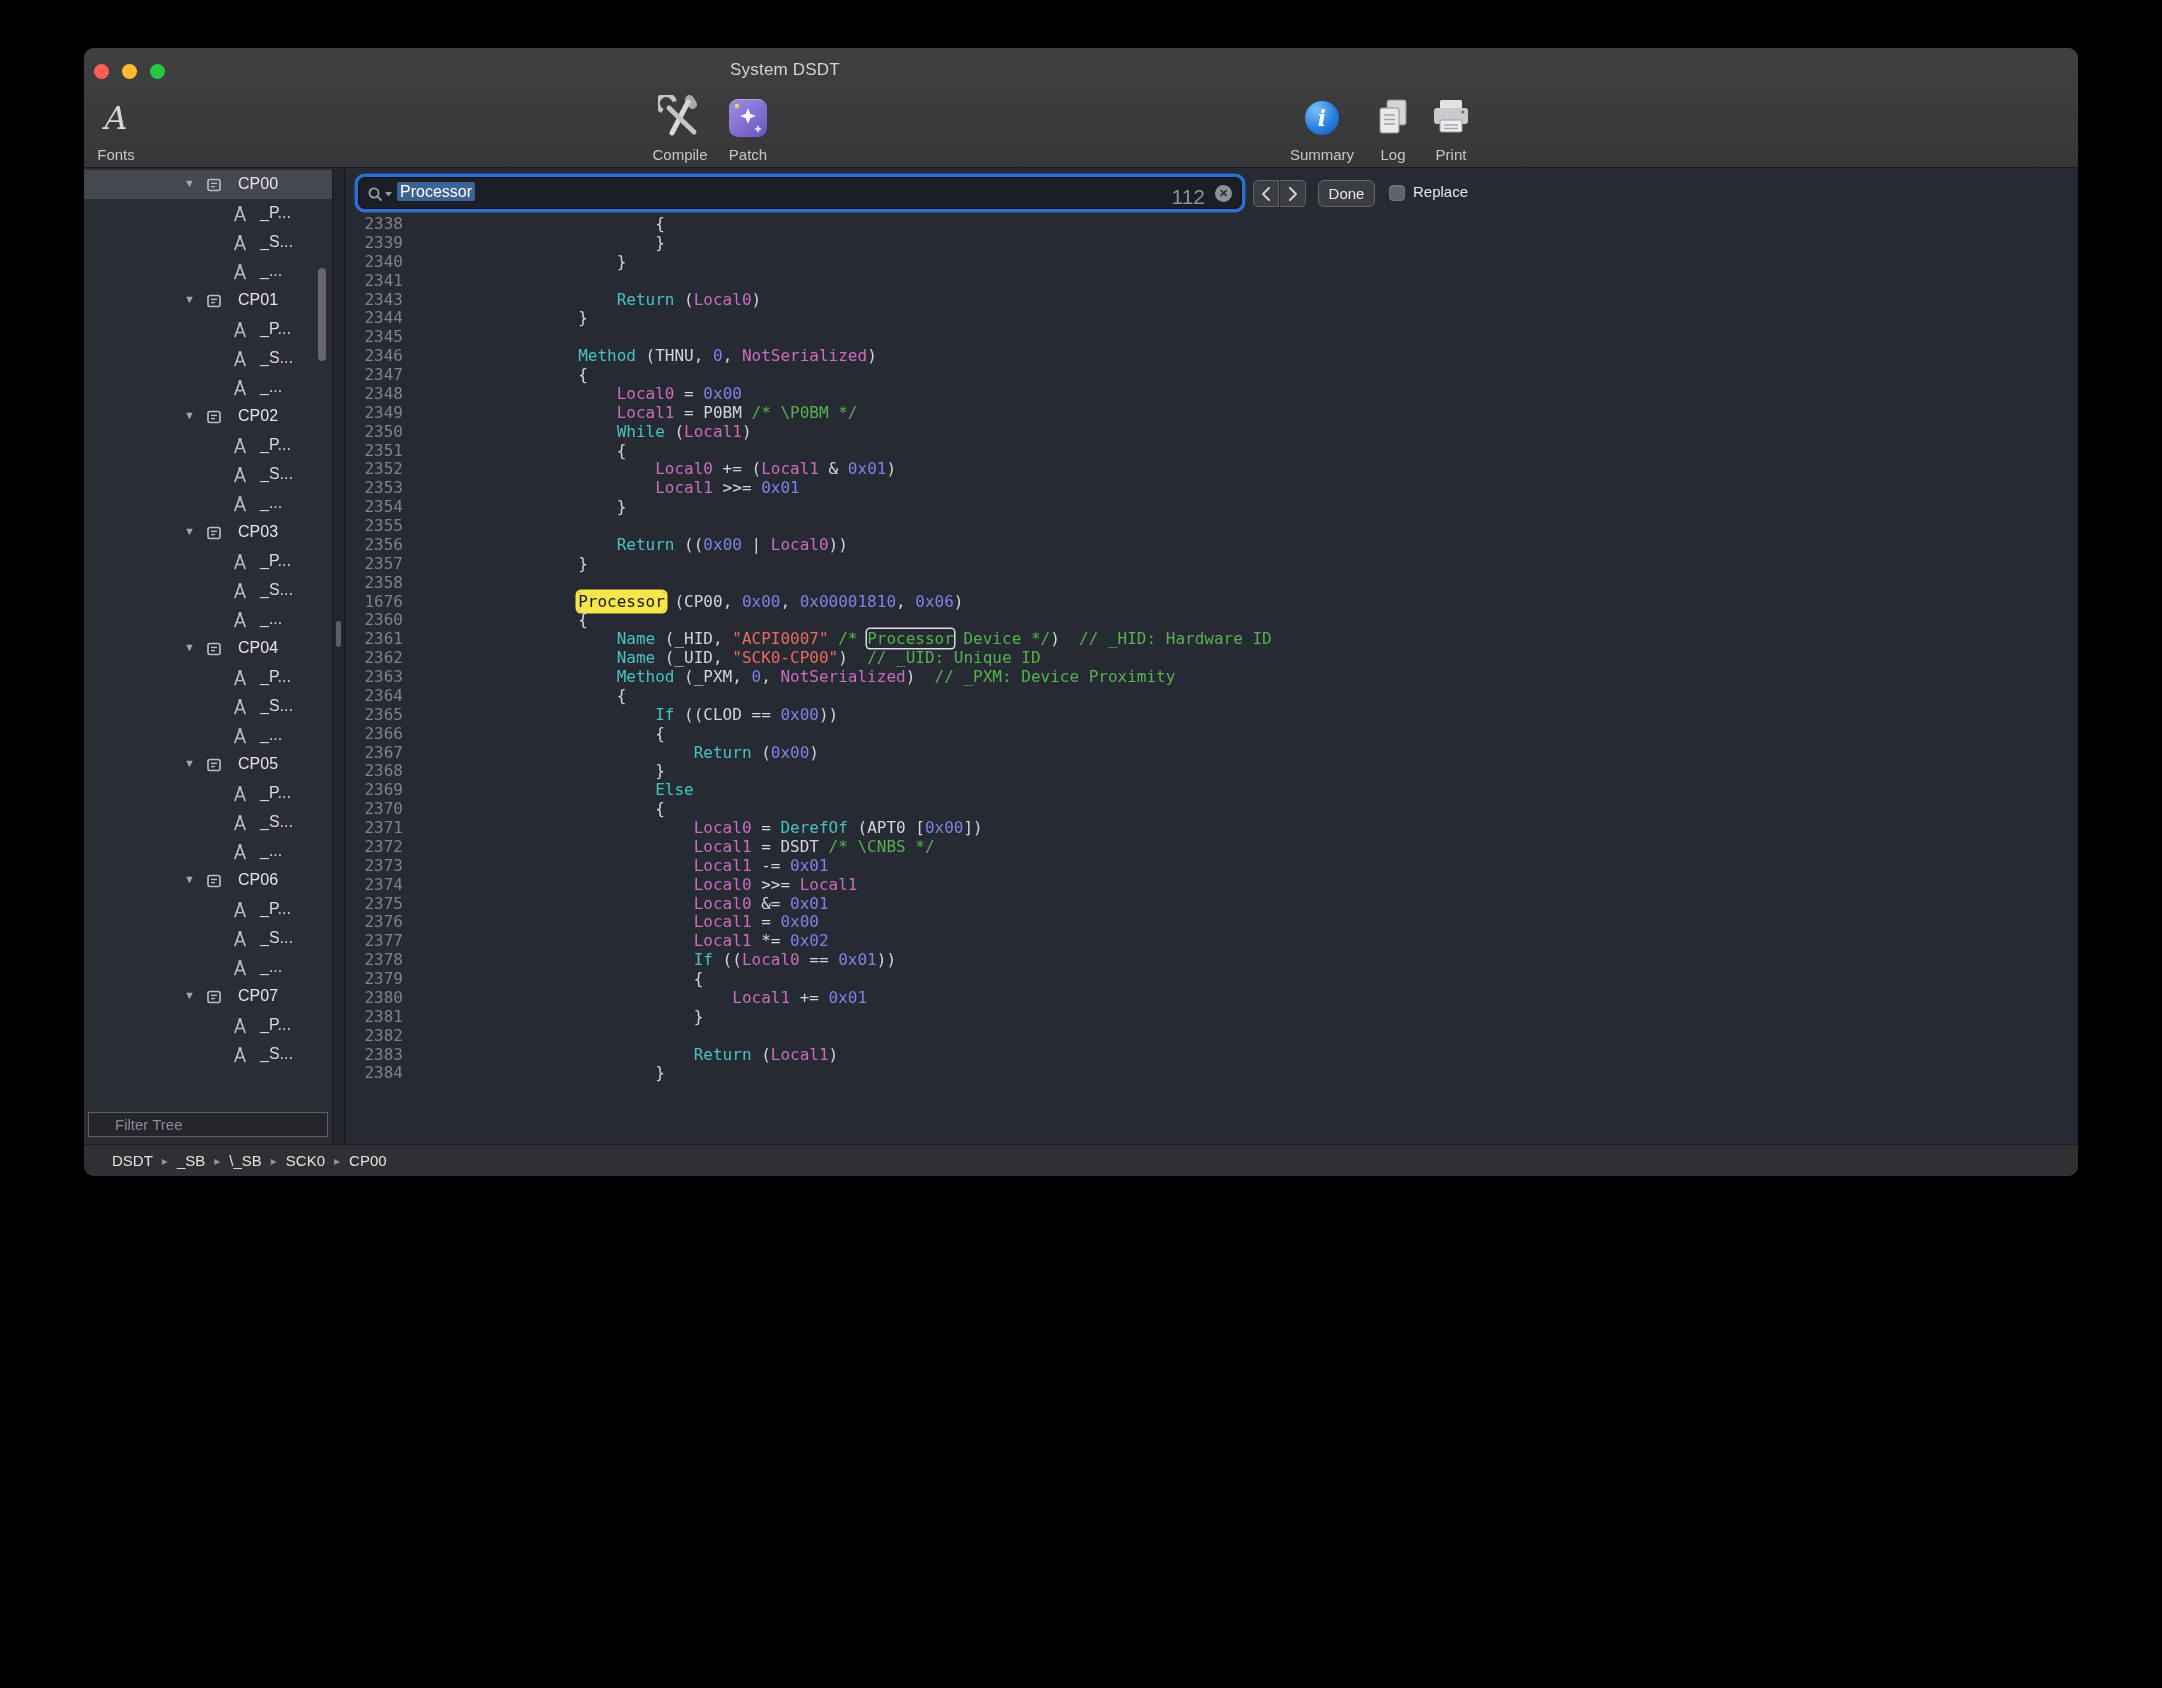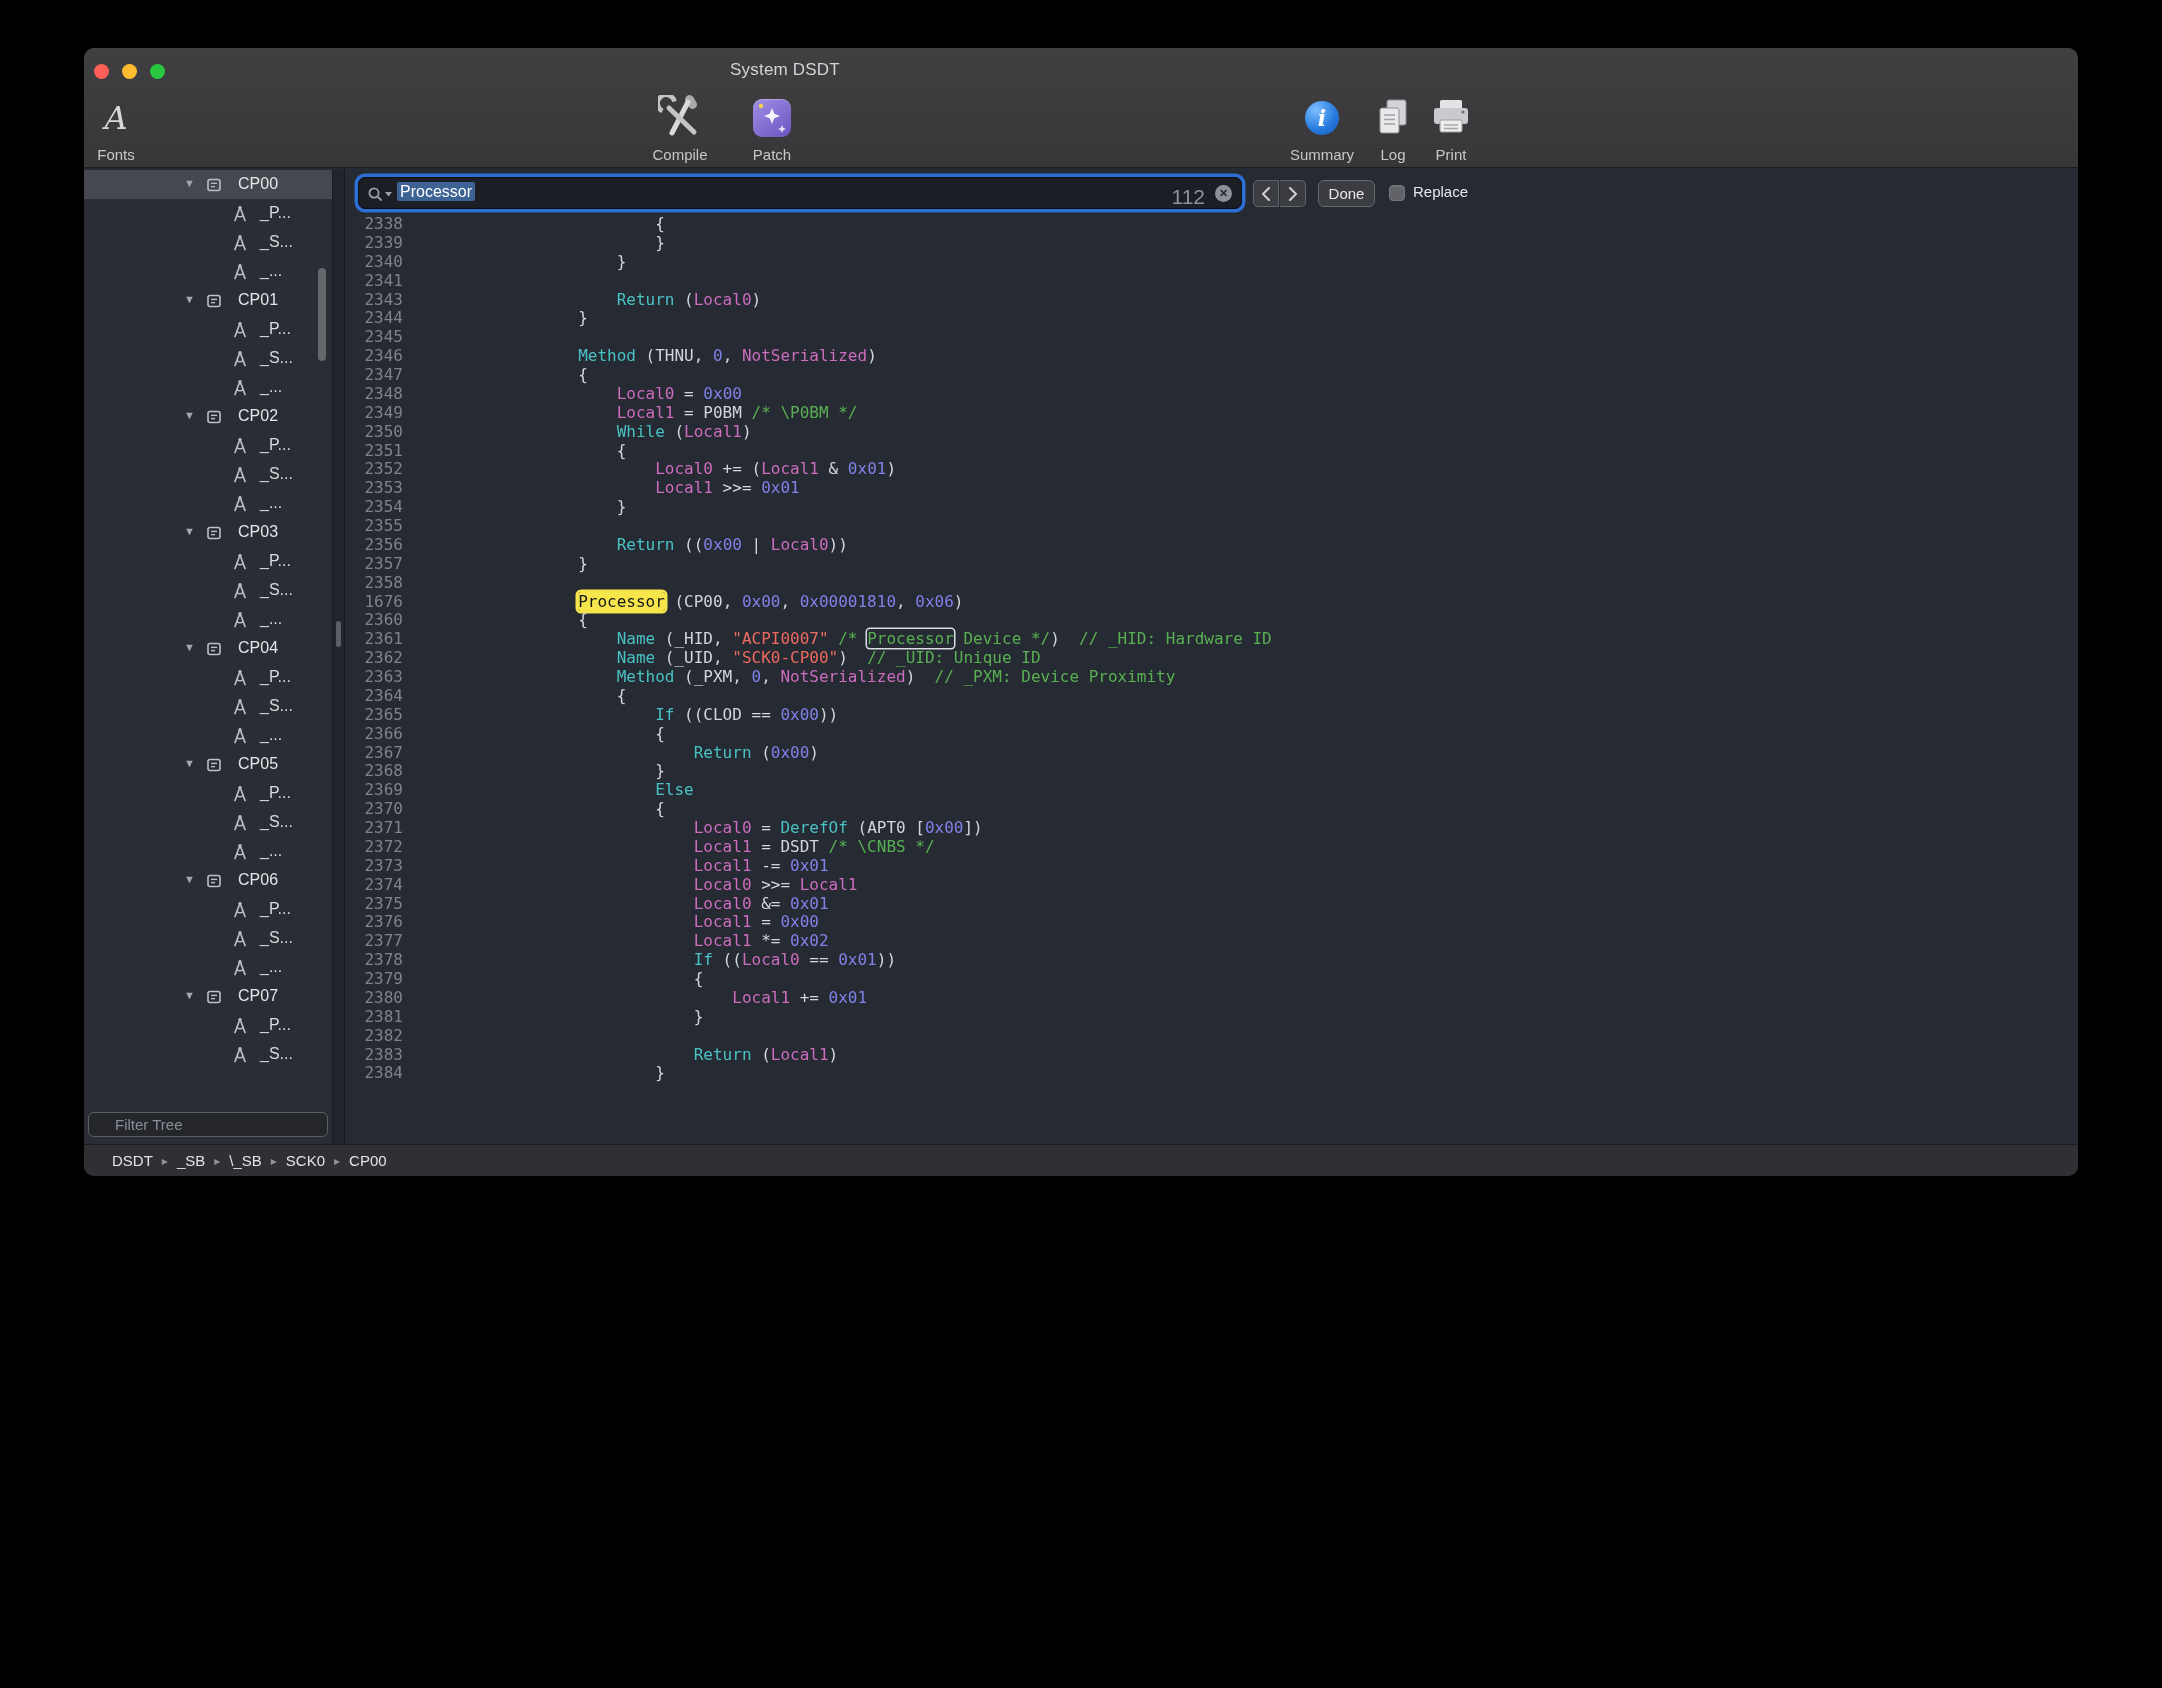--- a/index.html
+++ b/index.html
@@ -68,21 +68,21 @@
   .tree-row.group .node-label { position:absolute; left:154px; top:5px; white-space:nowrap; }
   .tree-row.child .node-icon { position:absolute; left:146px; top:4.5px; }
   .tree-row.child .node-label { position:absolute; left:176px; top:5px; color:#d9dadd; white-space:nowrap; }
   .sidebar-scrollbar {
     position:absolute; left:234px; top:99px; width:8px; height:93px;
     border-radius:4px; background:rgba(255,255,255,.28);
   }
   .filterwrap { position:absolute; left:0; right:0; bottom:0; height:34px; background:#2a2d34; }
   .filter-field {
     position:absolute; left:4px; right:-12px; top:2px; height:25px; width:240px;
-    background:#24262c; border:1px solid #5b5e63; border-radius:6px;
+    background:#24262c; border:1px solid #5b5e63; border-radius:0;
     color:#d8d9dc; font-size:15px; padding:0 8px 0 26px; outline:none;
     font-family:"Liberation Sans", sans-serif;
   }
   .filter-field::placeholder { color:#8a8e95; }
   .filter-mag { position:absolute; left:10px; top:7px; pointer-events:none; }
 
   
   .editor { position:absolute; left:261px; top:121px; right:0; bottom:32px; background:#252a33; overflow:hidden; }
 
   
@@ -169,21 +169,21 @@
             <path d="M31.5 4.5 L34.5 9.5" stroke="#a9aaac" stroke-width="9" stroke-linecap="round"></path>
             <path d="M30 7 L14 38" stroke="#d8d9db" stroke-width="5" stroke-linecap="round"></path>
             <path d="M11 13 L36 37" stroke="#c3c4c6" stroke-width="5" stroke-linecap="round"></path>
             <path d="M4.5 16 A 8.5 8.5 0 1 1 16.5 6.5" stroke="#c3c4c6" stroke-width="4.5" fill="none"></path>
           </svg>
         </span>
       </div>
       <div class="tblabel">Compile</div>
     </div>
 
-    <div class="tbitem" style="left:660px;width:56px;">
+    <div class="tbitem" style="left:636px;width:56px;">
       <div class="tbicon">
         <span class="patch-chip">
           <svg width="38" height="38" viewBox="0 0 38 38" style="position:absolute;left:0;top:0;">
             <path d="M19 9 l2.3 5.7 5.7 2.3 -5.7 2.3 -2.3 5.7 -2.3 -5.7 -5.7 -2.3 5.7 -2.3 z" fill="#ffffff" opacity="0.92"></path>
             <circle cx="8" cy="7" r="2.2" fill="#f3d24a"></circle>
             <path d="M29 26 l1.2 2.8 2.8 1.2 -2.8 1.2 -1.2 2.8 -1.2 -2.8 -2.8 -1.2 2.8 -1.2 z" fill="#ffffff" opacity="0.8"></path>
           </svg>
         </span>
       </div>
       <div class="tblabel">Patch</div>

